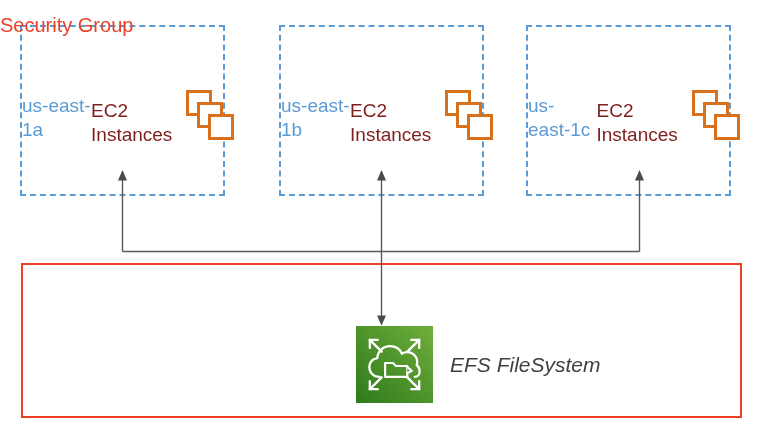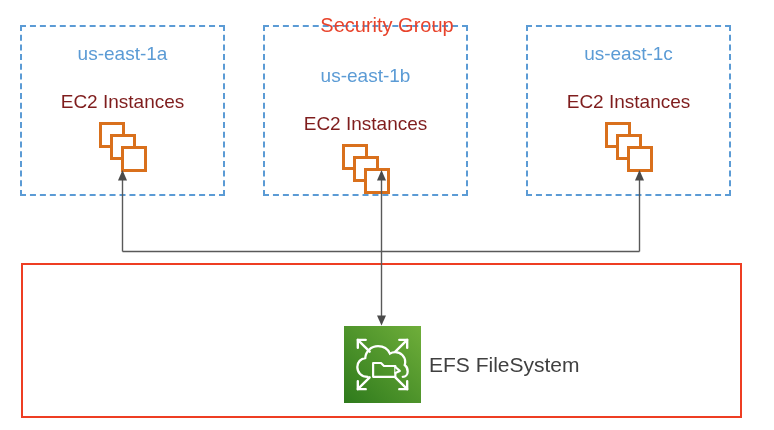--- a/index.html
+++ b/index.html
@@ -4,24 +4,24 @@
 <style>
   html,body { margin:0; padding:0; background:#ffffff; }
   .canvas {
     position:relative; width:774px; height:430px; background:#ffffff;
     font-family:"Liberation Sans", sans-serif; overflow:hidden;
   }
   
   .az-box {
     position:absolute; top:25px; width:205px; height:171px;
     border:2px dashed #5B9BD5; box-sizing:border-box;
-    display:flex; flex-direction:column; align-items:center;
+    display:flex; flex-direction:row; align-items:center;
   }
   .az-box.az1 { left:20px; }
-  .az-box.az2 { left:263px;justify-content:flex-end; }
+  .az-box.az2 { left:279px;justify-content:flex-end; }
   .az-box.az3 { left:526px; }
   .az-title {
     margin-top:15px; font-size:19px; line-height:24px; color:#5B9BD5;
   }
   .az-service {
     margin-top:24px; font-size:19px; line-height:24px; color:#7f1d1d;
   }
   
   .ec2-icon { position:relative; width:48px; height:50px; margin-top:8px; }
   .ec2-icon .sq {
@@ -30,32 +30,32 @@
   }
   .ec2-icon .sq1 { left:0;    top:0; }
   .ec2-icon .sq2 { left:11px; top:12px; }
   .ec2-icon .sq3 { left:22px; top:24px; }
   
   .sg-box {
     position:absolute; left:21px; top:263px; width:721px; height:155px;
     border:2.5px solid #EE3E23; box-sizing:border-box; z-index:2;
   }
   .sg-label {
-    position:absolute; left:0; right:0; top:13px; text-align:center;
+    position:absolute; left:0; right:0; top:13px; 
     font-size:20px; line-height:24px; color:#E8432B; z-index:6;
   }
   
   .connectors {
     position:absolute; left:0; top:0; width:774px; height:430px;
     z-index:5; pointer-events:none;
   }
   
   .efs {
-    position:absolute; left:344px; top:326px; display:flex;
-    align-items:center; gap:8px; z-index:4;
+    position:absolute; left:356px; top:326px; display:flex;
+    align-items:center; gap:17px; z-index:4;font-style:italic;
   }
   .efs-label { font-size:21px; color:#404040; white-space:nowrap; }
 </style>
 </head>
 <body>
 
 <div class="canvas">
 
   <div class="az-box az1">
     <div class="az-title">us-east-1a</div>

